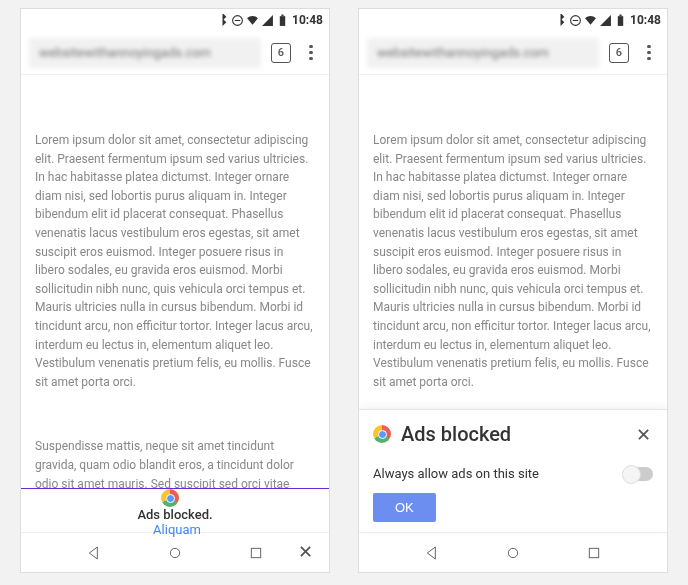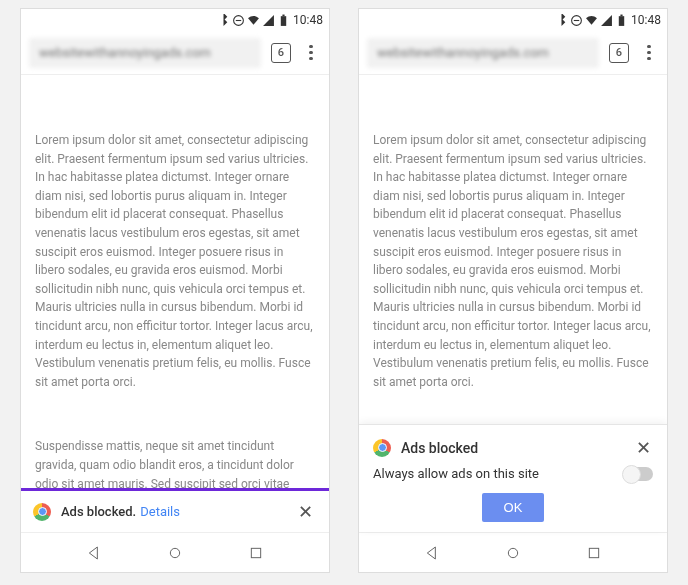--- a/index.html
+++ b/index.html
@@ -29,21 +29,21 @@
     background: #fff;
     display: flex;
     justify-content: flex-end;
     align-items: center;
     gap: 2px;
     padding: 0 6px;
     font-size: 12px;
     color: #333;
   }
   .statusbar svg { width: 13px; height: 13px; fill: #333; }
-  .statusbar .clock { font-size: 12px; margin-left: 1px; font-weight:400; }
+  .statusbar .clock { font-size: 12px; margin-left: 1px; font-weight:700; }
   
   .toolbar {
     height: 44px;
     background: #fff;
     border-bottom: 1px solid #eee;
     display: flex;
     align-items: center;
     padding: 0 8px;
     gap: 10px;
   }
@@ -89,26 +89,27 @@
     justify-content: space-evenly;
     align-items:center;
   }
   .navbar svg { width:16px; height:16px; stroke:#666; fill:none; stroke-width:1.5; }
   
   .snackbar {
     position: absolute;
     bottom: 40px; left:0; right:0;
     height: 44px;
     background:#fff;
-    border-top:3px solid #6d28d9;
+    border-top:1px solid #6d28d9;
     display:flex;
     align-items:center;
     padding: 0 12px;
     font-size: 13px;
     color:#333;
+    flex-direction:column;
   }
   .chrome-icon {
     width:18px; height:18px;
     border-radius:50%;
     background: conic-gradient(#ea4335 0 120deg, #34a853 120deg 240deg, #fbbc05 240deg 360deg);
     display:flex; align-items:center; justify-content:center;
     margin-right:10px;
     opacity:0.85;
     flex-shrink:0;
   }
@@ -123,37 +124,37 @@
     position:absolute;
     bottom:40px; left:0; right:0;
     background:#fff;
     border-top:1px solid #e5e5e5;
     padding: 12px 14px 10px 14px;
     box-shadow: 0 -2px 8px rgba(0,0,0,0.06);
   }
   .sheet-header {
     display:flex; align-items:center;
   }
-  .sheet-header .title { font-size:14px; font-weight:500; color:#333; }
+  .sheet-header .title { font-size:20px; font-weight:500; color:#333; }
   .sheet-header .close { margin-left:auto; color:#555; font-size:18px; cursor:pointer; padding:0 2px;}
   .sheet-body {
     font-size:12px; color:#777; margin:4px 0 10px 28px; line-height:1.4;
   }
   .sheet-body .learn { color:#4285f4; cursor:pointer; }
   .sheet-row {
-    display:flex; align-items:center; padding:8px 0 12px 0;
+    display:flex; align-items:center; padding:8px 0 12px 0;margin-top:12px;
   }
   .sheet-row .label { font-size:13px; color:#333; }
   .switch {
     margin-left:auto; width:30px; height:14px; background:#ccc; border-radius:7px; position:relative; cursor:pointer;
   }
   .switch::after{
     content:""; position:absolute; top:-2px; left:-1px; width:17px; height:17px; background:#f5f5f5; border:1px solid #ddd; border-radius:50%;
   }
-  .sheet-actions { display:flex; justify-content:center; }
+  .sheet-actions { display:flex; justify-content:flex-start; }
   .ok-btn {
     background:#6b8ef0; color:#fff; border:none; border-radius:2px;
     font-size:13px; font-weight:500; padding:7px 22px; cursor:pointer;
   }
 </style>
 </head>
 <body>
 
 <div class="phone">
   <div class="statusbar">
@@ -188,21 +189,21 @@
   </div>
 
   <div class="content">
     <p>Lorem ipsum dolor sit amet, consectetur adipiscing elit. Praesent fermentum ipsum sed varius ultricies. In hac habitasse platea dictumst. Integer ornare diam nisi, sed lobortis purus aliquam in. Integer bibendum elit id placerat consequat. Phasellus venenatis lacus vestibulum eros egestas, sit amet suscipit eros euismod. Integer posuere risus in libero sodales, eu gravida eros euismod. Morbi sollicitudin nibh nunc, quis vehicula orci tempus et. Mauris ultricies nulla in cursus bibendum. Morbi id tincidunt arcu, non efficitur tortor. Integer lacus arcu, interdum eu lectus in, elementum aliquet leo. Vestibulum venenatis pretium felis, eu mollis. Fusce sit amet porta orci.</p>
     <p>Suspendisse mattis, neque sit amet tincidunt gravida, quam odio blandit eros, a tincidunt dolor odio sit amet mauris. Sed suscipit sed orci vitae rhoncus. Duis justo nisi, tristique nec ultrices mi ut, ultrices sed arcu. Pellentesque quis urna elementum dolor condimentum ornare aliquet nec ante. Duis dignissim dignissim lorem tempus. Nunc consectetur, turpis et vehicula scelerisque, dui nibh venenatis est, nec egestas erat orci nec arcu. Duis dignissim scelerisque urna, nec interdum odio venenatis ut. Sed sit amet ultrices nibh. Aliquam aliquam mi massa sagittis iaculis lorem sollicitudin. Maecenas porttitor massa arcu, quis dignissim urna venenatis vitae, varius ut ante sed, bibendum varius leo. Vestibulum egestas sagittis justo tortor.</p>
   </div>
 
   <div class="snackbar">
     <div class="chrome-icon"></div>
     <span class="title">Ads blocked.</span>
-    <span class="details">Details</span>
+    <span class="details">Aliquam</span>
     <span class="close">✕</span>
   </div>
 
   <div class="navbar">
     <svg viewBox="0 0 24 24">
         <path d="M17 3 L5 12 L17 21 Z" fill="none" stroke="#666"></path>
       </svg>
     <svg viewBox="0 0 24 24">
         <circle cx="12" cy="12" r="7"></circle>
       </svg>

